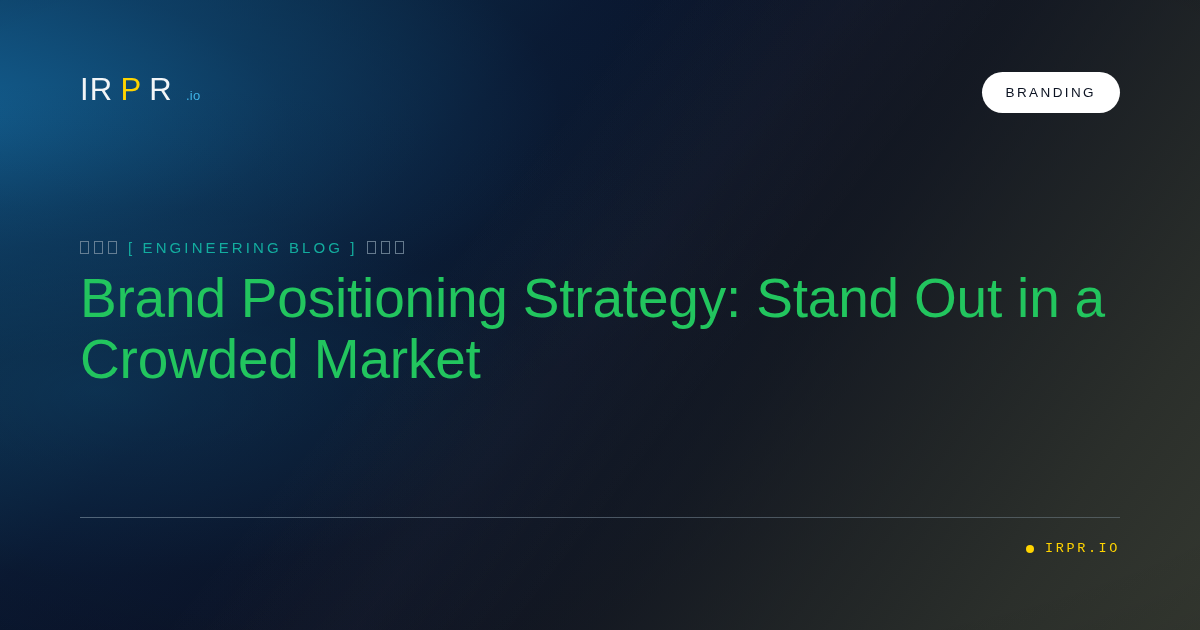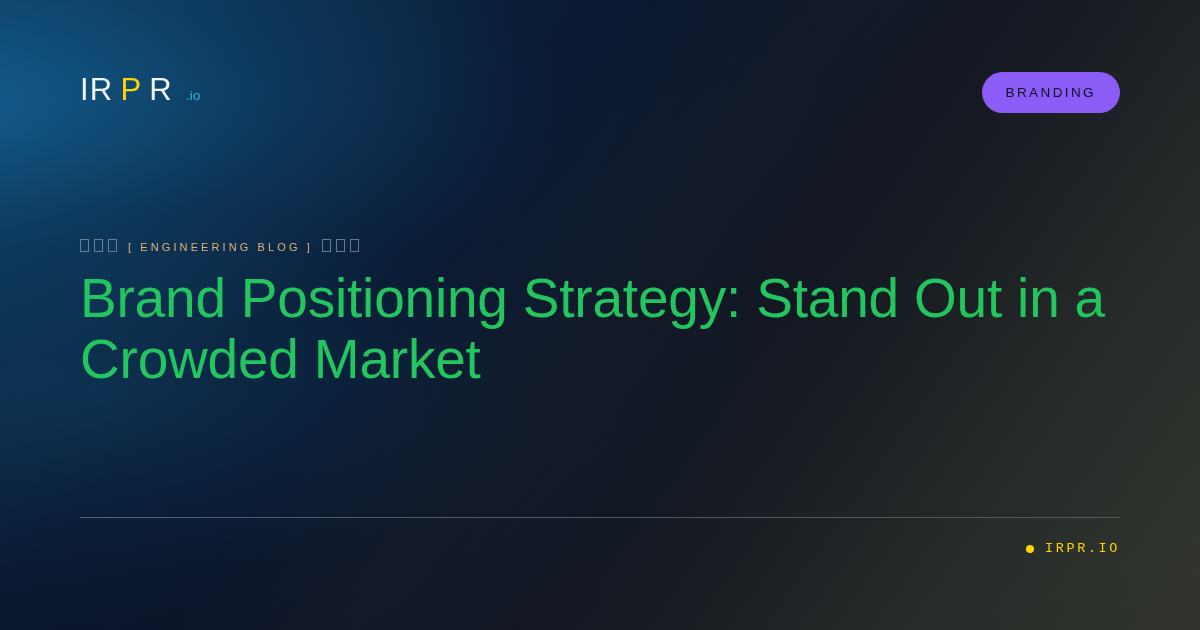--- a/index.html
+++ b/index.html
@@ -62,34 +62,34 @@
   }
   .logo-ir   { color:#f2f5f7; }
   .logo-p    { color:#ffd400; margin-left:7px; }
   .logo-r    { color:#f2f5f7; margin-left:7px; }
   .logo-dotio{ color:#3fb4e8; font-size:13px; margin-left:13px; letter-spacing:0.3px; }
 
   .badge {
     position:absolute; right:80px; top:72px;
     height:41px; padding:0 24px;
     display:flex; align-items:center; justify-content:center;
-    background:#8b5cf6;
+    background:#ffffff;
     color:#0c1322;
     border-radius:21px;
     font-size:13.5px;
     font-weight:400;
     letter-spacing:2.4px;
     white-space:nowrap;
   }
 
   
   .eyebrow {
     position:absolute; left:80px; top:239px;
-    color:#fdba74;
-    font-size:11px;
+    color:#14b8a6;
+    font-size:15px;
     letter-spacing:3.1px;
     white-space:nowrap;
     opacity:0.92;
   }
   .tofu {
     display:inline-block;
     width:9px; height:13px;
     border:1px solid #7e93a5;
     margin-right:5px;
     vertical-align:-1px;

